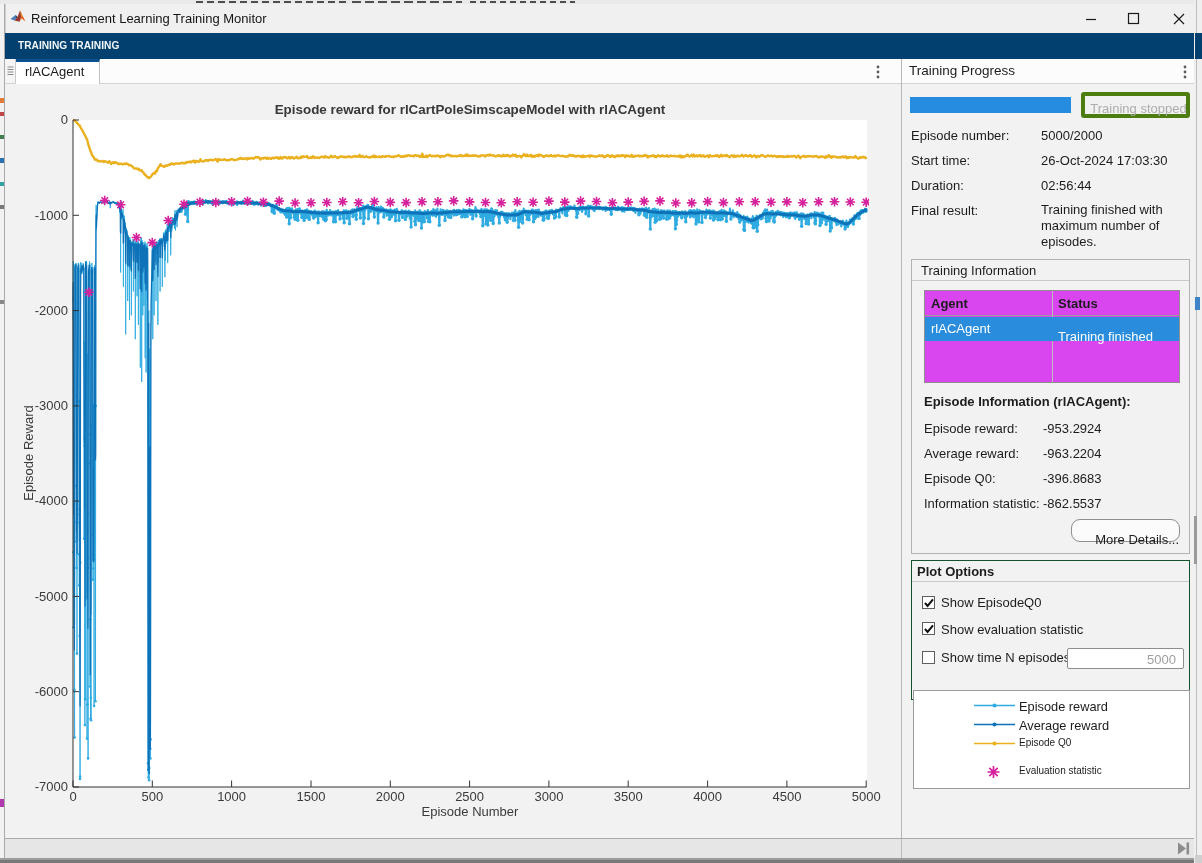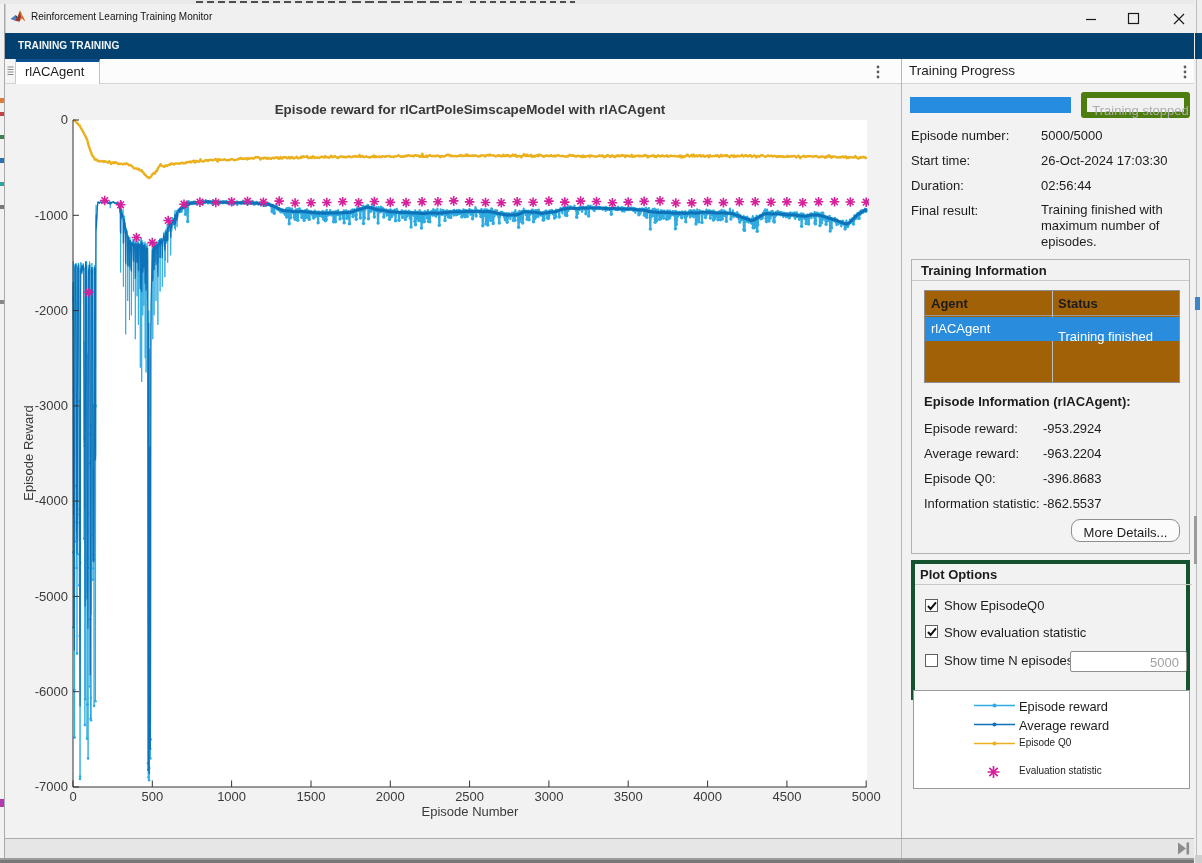--- a/index.html
+++ b/index.html
@@ -34,21 +34,21 @@
 <div class="abs" style="left:5px;top:4px;width:1189px;height:858px;background:#f2f2f2;border-left:1px solid #cfcfcf"></div>
 
 <div class="abs" style="left:6px;top:4px;width:1188px;height:29px;background:#f0f0f0">
   <svg class="abs" style="left:3.5px;top:4.5px" width="16" height="14" viewBox="0 0 16 14">
     <path fill="#4a7eb8" d="M0.5 10 L5.5 6 L7.5 8 L4.5 11.5 Z"></path>
     <path fill="#30445e" d="M5.5 6 L7.5 8 L6.2 9.5 Z"></path>
     <path fill="#99362e" d="M4.5 11.5 L7.5 8 L10 1.5 L12 5.5 L9.5 12.8 Z"></path>
     <path fill="#e2661f" d="M10 1.5 L15.5 12.5 L11.5 9.5 L9.5 12.8 L12 5.5 Z"></path>
     <path fill="#f0a42c" d="M10 1.5 L12 5.5 L11.1 8.1 Z"></path>
   </svg>
-  <div class="abs lbl" style="left:25px;top:7px;font-size:10px;color:#141414">Reinforcement Learning Training Monitor</div>
+  <div class="abs lbl" style="left:25px;top:7px;font-size:13px;color:#141414">Reinforcement Learning Training Monitor</div>
 
   <svg class="abs" style="left:1073px;top:8px" width="110" height="14" viewBox="0 0 110 14">
     <path d="M7 7.5 L17 7.5" stroke="#1a1a1a" stroke-width="1.2"></path>
     <rect x="49.5" y="1.5" width="10" height="10" fill="none" stroke="#1a1a1a" stroke-width="1.2"></rect>
     <path d="M95 2 L105 12 M105 2 L95 12" stroke="#1a1a1a" stroke-width="1.2"></path>
   </svg>
 </div>
 
 <div class="abs" style="left:5px;top:33px;width:1189px;height:26px;background:#02406f">
   <div class="abs" style="left:13px;top:7px;font-size:10.2px;font-weight:bold;color:#f2f6f9;letter-spacing:0px">TRAINING TRAINING</div>
@@ -408,61 +408,61 @@
   <div class="abs lbl" style="left:7px;top:4px;font-size:13.5px">Training Progress</div>
   <svg class="abs" style="left:280px;top:5px" width="6" height="16" viewBox="0 0 6 16">
     <circle cx="3" cy="3" r="1.4" fill="#5c5c5c"></circle>
       <circle cx="3" cy="8" r="1.4" fill="#5c5c5c"></circle>
       <circle cx="3" cy="13" r="1.4" fill="#5c5c5c"></circle>
   </svg>
 </div>
 <div class="abs" style="left:902px;top:84px;width:292px;height:754px;background:#f2f2f2"></div>
 
 <div class="abs" style="left:910px;top:97px;width:161px;height:16px;background:#268cdf"></div>
-<div class="abs" style="left:1081px;top:92px;width:109px;height:26px;border:6px solid #4d7c0f;border-radius:3px;background:#f1f1f1">
+<div class="abs" style="left:1081px;top:92px;width:109px;height:26px;border:4px solid #4d7c0f;border-radius:3px;background:#f1f1f1">
   <div class="abs" style="left:0;top:5px;width:107px;text-align:center;font-size:13px;color:#adadad">Training stopped</div>
 </div>
 
 <div class="abs lbl" style="left:911px;top:128px">Episode number:</div>
-<div class="abs lbl" style="left:1041px;top:128px">5000/5000</div>
+<div class="abs lbl" style="left:1041px;top:128px">5000/2000</div>
 <div class="abs lbl" style="left:911px;top:153px">Start time:</div>
 <div class="abs lbl" style="left:1041px;top:153px">26-Oct-2024 17:03:30</div>
 <div class="abs lbl" style="left:911px;top:178px">Duration:</div>
 <div class="abs lbl" style="left:1041px;top:178px">02:56:44</div>
 <div class="abs lbl" style="left:911px;top:203px">Final result:</div>
 <div class="abs lbl" style="left:1041px;top:202px;white-space:normal;width:130px;line-height:16px">Training finished with maximum number of episodes.</div>
 
 <div class="abs" style="left:911px;top:259px;width:279px;height:295px;border:1px solid #b2b2b2">
-  <div class="abs lbl" style="left:9px;top:3px;font-weight:bold">Training Information</div>
+  <div class="abs lbl" style="left:9px;top:3px;font-weight:normal">Training Information</div>
   <div class="abs" style="left:0;top:20px;width:277px;height:1px;background:#c9c9c9"></div>
 
-  <div class="abs" style="left:12px;top:30px;width:256px;height:93px;background:#a16207;border:1px solid #8e8e8e">
+  <div class="abs" style="left:12px;top:30px;width:256px;height:93px;background:#d946ef;border:1px solid #8e8e8e">
     <div class="abs" style="left:0;top:0;width:254px;height:25px;border-bottom:1px solid #9a9a9a"></div>
     <div class="abs" style="left:127px;top:0;width:1px;height:91px;background:#bdbdbd"></div>
     <div class="abs lbl" style="left:6px;top:5px;font-weight:bold">Agent</div>
     <div class="abs lbl" style="left:133px;top:5px;font-weight:bold">Status</div>
     <div class="abs" style="left:0;top:26px;width:254px;height:24px;background:#2a8cdc"></div>
     <div class="abs lbl" style="left:6px;top:30px;color:#fff">rlACAgent</div>
     <div class="abs lbl" style="left:133px;top:38px;color:#fff">Training finished</div>
   </div>
   <div class="abs lbl" style="left:12px;top:134px;font-weight:bold">Episode Information (rlACAgent):</div>
   <div class="abs lbl" style="left:12px;top:161px">Episode reward:</div>
   <div class="abs lbl" style="left:131px;top:161px">-953.2924</div>
   <div class="abs lbl" style="left:12px;top:186px">Average reward:</div>
   <div class="abs lbl" style="left:131px;top:186px">-963.2204</div>
   <div class="abs lbl" style="left:12px;top:211px">Episode Q0:</div>
   <div class="abs lbl" style="left:131px;top:211px">-396.8683</div>
   <div class="abs lbl" style="left:12px;top:236px">Information statistic:</div>
   <div class="abs lbl" style="left:131px;top:236px">-862.5537</div>
   <div class="abs" style="left:159px;top:259px;width:109px;height:23px;border:1px solid #8e8e8e;border-radius:9px;background:#fbfbfb">
-    <div class="abs" style="left:0;top:5px;width:107px;text-align:center;font-size:13px;color:#1c1c1c">More Details...</div>
+    <div class="abs" style="left:0;top:12px;width:107px;text-align:right;font-size:13px;color:#1c1c1c">More Details...</div>
   </div>
 </div>
 
-<div class="abs" style="left:911px;top:560px;width:279px;height:140px;border:4px solid #14532d">
+<div class="abs" style="left:911px;top:560px;width:279px;height:140px;border:1px solid #14532d">
   <div class="abs lbl" style="left:5px;top:3px;font-weight:bold">Plot Options</div>
   <div class="abs" style="left:0;top:20px;width:277px;height:1px;background:#c9c9c9"></div>
   <div class="abs" style="left:10px;top:35px;width:13px;height:13px;background:#fff;border:1px solid #5f5f5f">
     <svg width="12" height="12" viewBox="0 0 12 12" style="position:absolute;left:0;top:0">
         <path d="M2 6 L4.6 9 L10 2.4" stroke="#111" stroke-width="2" fill="none"></path>
       </svg>
   </div>
   <div class="abs lbl" style="left:29px;top:34px">Show EpisodeQ0</div>
   <div class="abs" style="left:10px;top:61px;width:13px;height:13px;background:#fff;border:1px solid #5f5f5f">
     <svg width="12" height="12" viewBox="0 0 12 12" style="position:absolute;left:0;top:0">

